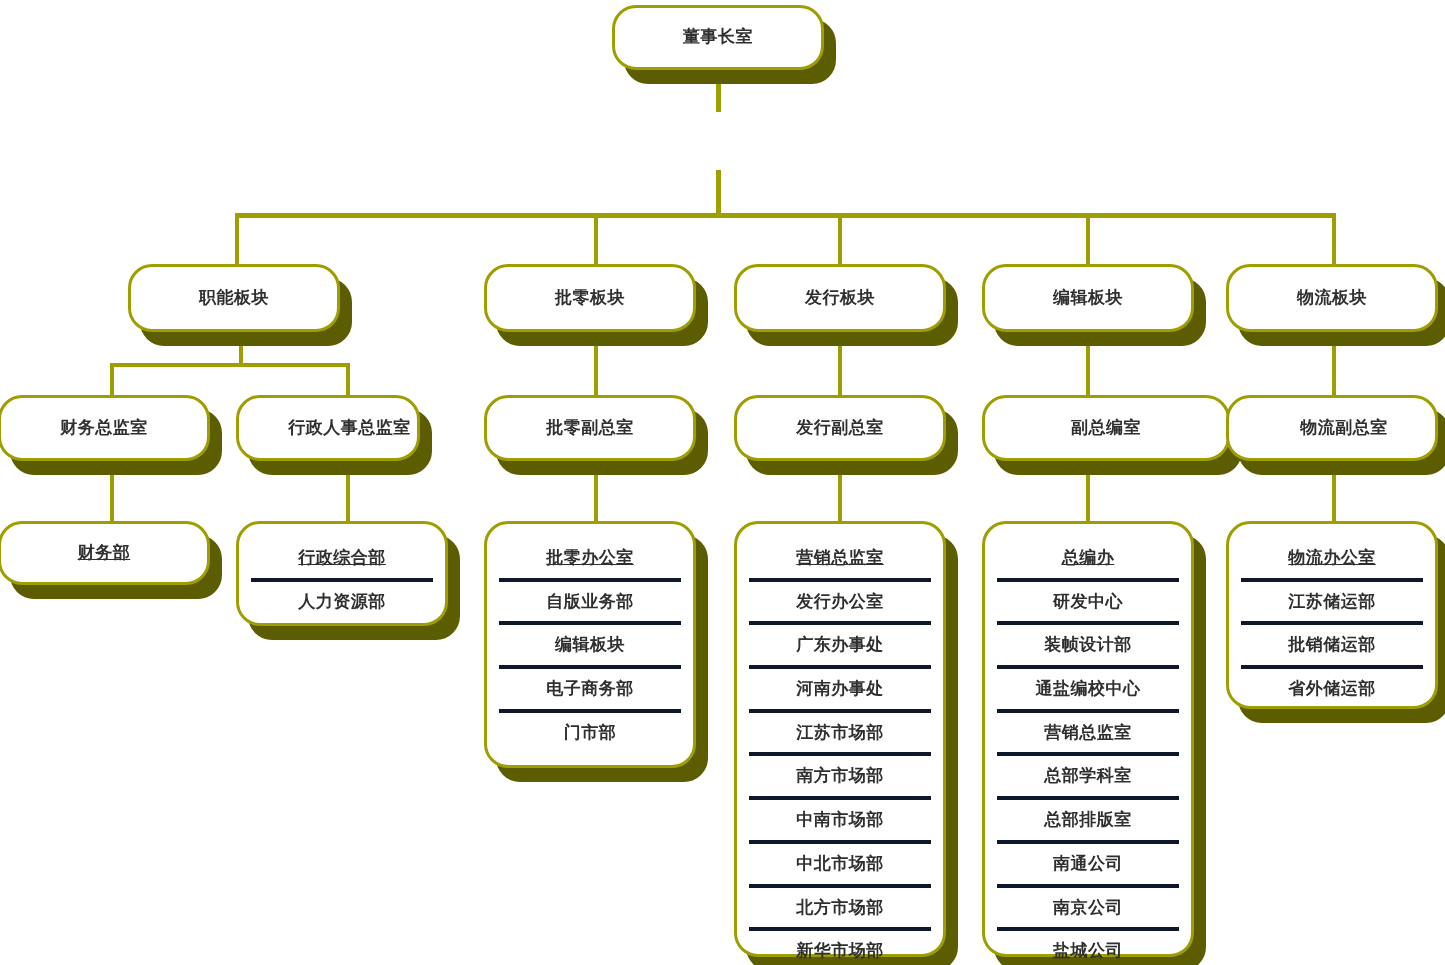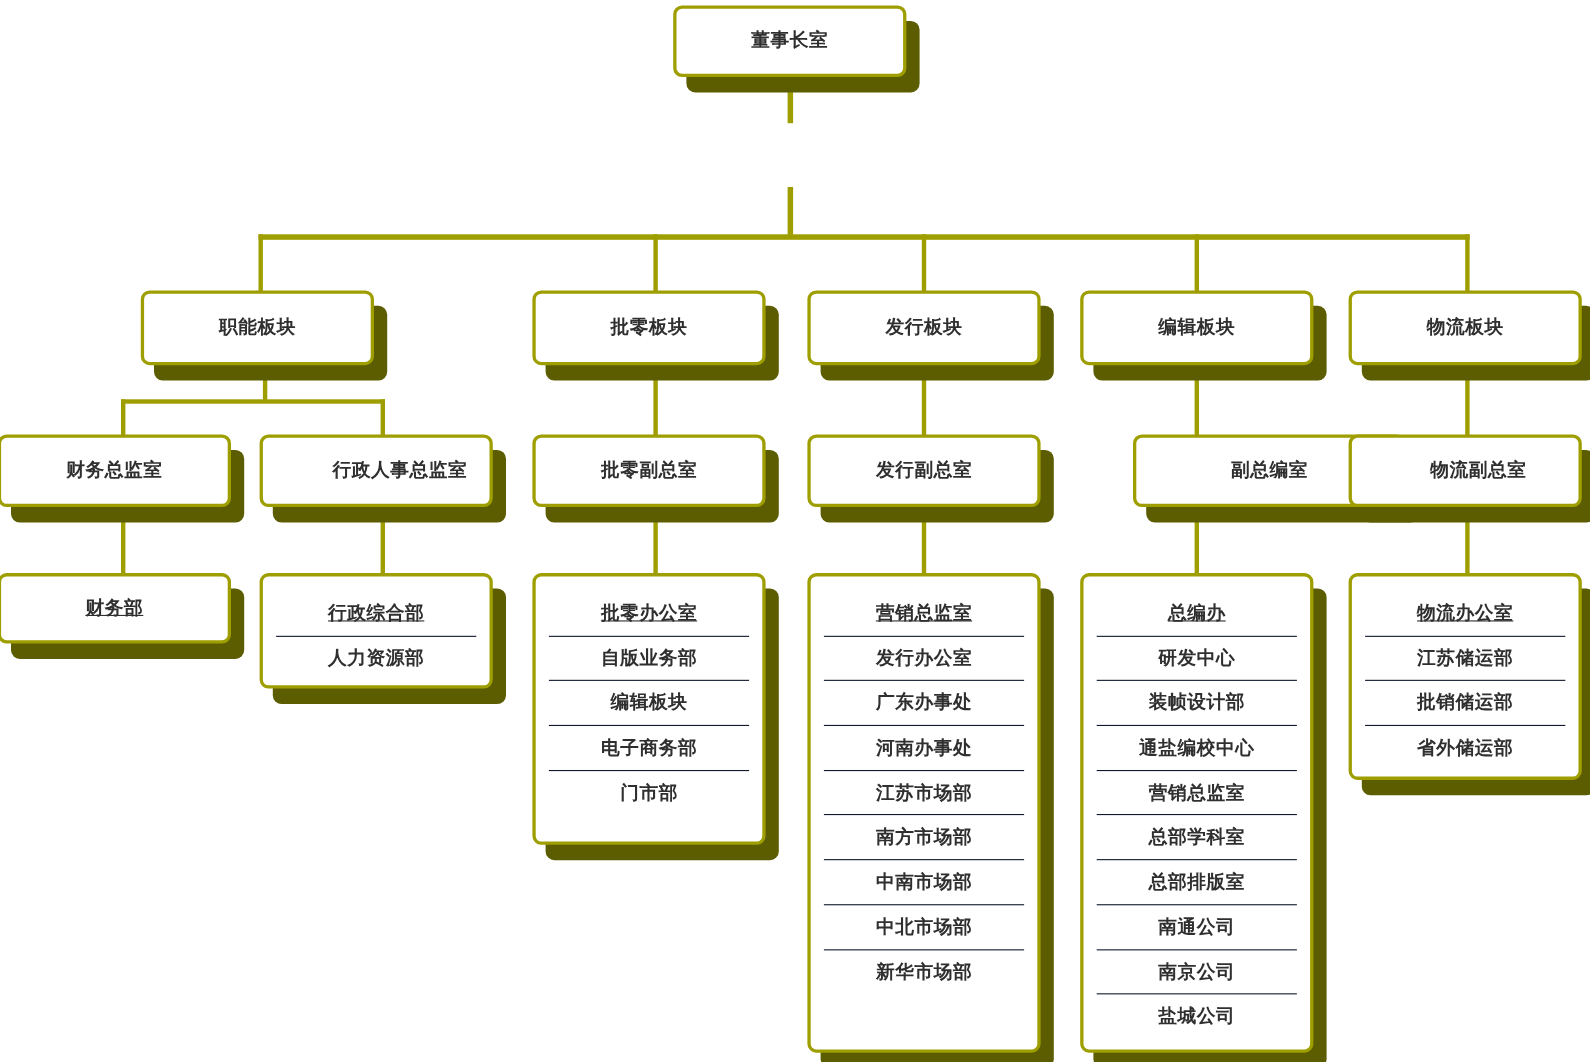--- a/index.html
+++ b/index.html
@@ -14,21 +14,21 @@
 
   
   .conn{position:absolute;background:#9e9e00;}
 
   
   .node{
     position:absolute;
     box-sizing:border-box;
     background:#ffffff;
     border:3px solid #9e9e00;
-    border-radius:8px;
+    border-radius:24px;
     box-shadow:12px 14px 0 0 #5c5c00;
     display:flex;
     flex-direction:column;
     align-items:stretch;
     justify-content:center;
     z-index:5;
   }
   .node .label{
     font-size:17px;
     font-weight:bold;
@@ -45,21 +45,21 @@
   
   .node.list{justify-content:flex-start;padding:14px 12px 16px 12px;}
   .node.list .li{
     font-size:17px;
     font-weight:bold;
     color:#2f2f2f;
     text-align:center;
     padding:11px 4px 10px 4px;
     line-height:1.1;
     letter-spacing:0.5px;
-    border-top:1px solid #0f172a;
+    border-top:4px solid #0f172a;
   }
   .node.list .li:first-child{border-top:none;text-decoration:underline;}
 </style>
 </head>
 <body>
 
 <div id="stage">
 
   <div class="conn" style="left:716px;top:70px;width:5px;height:42px;"></div>
 
@@ -112,30 +112,30 @@
   <div class="node single" style="left:982px;top:264px;width:212px;height:68px;">
     <div class="label">编辑板块</div>
   </div>
   <div class="node single" style="left:1226px;top:264px;width:212px;height:68px;">
     <div class="label">物流板块</div>
   </div>
 
   <div class="node single" style="left:-2px;top:395px;width:212px;height:66px;">
     <div class="label">财务总监室</div>
   </div>
-  <div class="node single" style="left:236px;top:395px;width:212px;height:66px;padding-left:43px;">
+  <div class="node single" style="left:236px;top:395px;width:184px;height:66px;padding-left:43px;">
     <div class="label">行政人事总监室</div>
   </div>
   <div class="node single" style="left:484px;top:395px;width:212px;height:66px;">
     <div class="label">批零副总室</div>
   </div>
   <div class="node single" style="left:734px;top:395px;width:212px;height:66px;">
     <div class="label">发行副总室</div>
   </div>
-  <div class="node single" style="left:1030px;top:395px;width:248px;height:66px;">
+  <div class="node single" style="left:982px;top:395px;width:248px;height:66px;">
     <div class="label">副总编室</div>
   </div>
   <div class="node single" style="left:1226px;top:395px;width:212px;height:66px;padding-left:24px;">
     <div class="label">物流副总室</div>
   </div>
 
   <div class="node list" id="list-finance" style="left:-2px;top:521px;width:212px;height:64px;justify-content:center;padding:0;">
   <div class="li">财务部</div>
     </div>
 
@@ -154,20 +154,21 @@
 
   <div class="node list" id="list-distribution" style="left:734px;top:521px;width:212px;height:436px;">
   <div class="li">营销总监室</div>
       <div class="li">发行办公室</div>
       <div class="li">广东办事处</div>
       <div class="li">河南办事处</div>
       <div class="li">江苏市场部</div>
       <div class="li">南方市场部</div>
       <div class="li">中南市场部</div>
       <div class="li">中北市场部</div>
+      <div class="li">北方市场部</div>
       <div class="li">新华市场部</div>
     </div>
 
   <div class="node list" id="list-editorial" style="left:982px;top:521px;width:212px;height:436px;">
   <div class="li">总编办</div>
       <div class="li">研发中心</div>
       <div class="li">装帧设计部</div>
       <div class="li">通盐编校中心</div>
       <div class="li">营销总监室</div>
       <div class="li">总部学科室</div>

